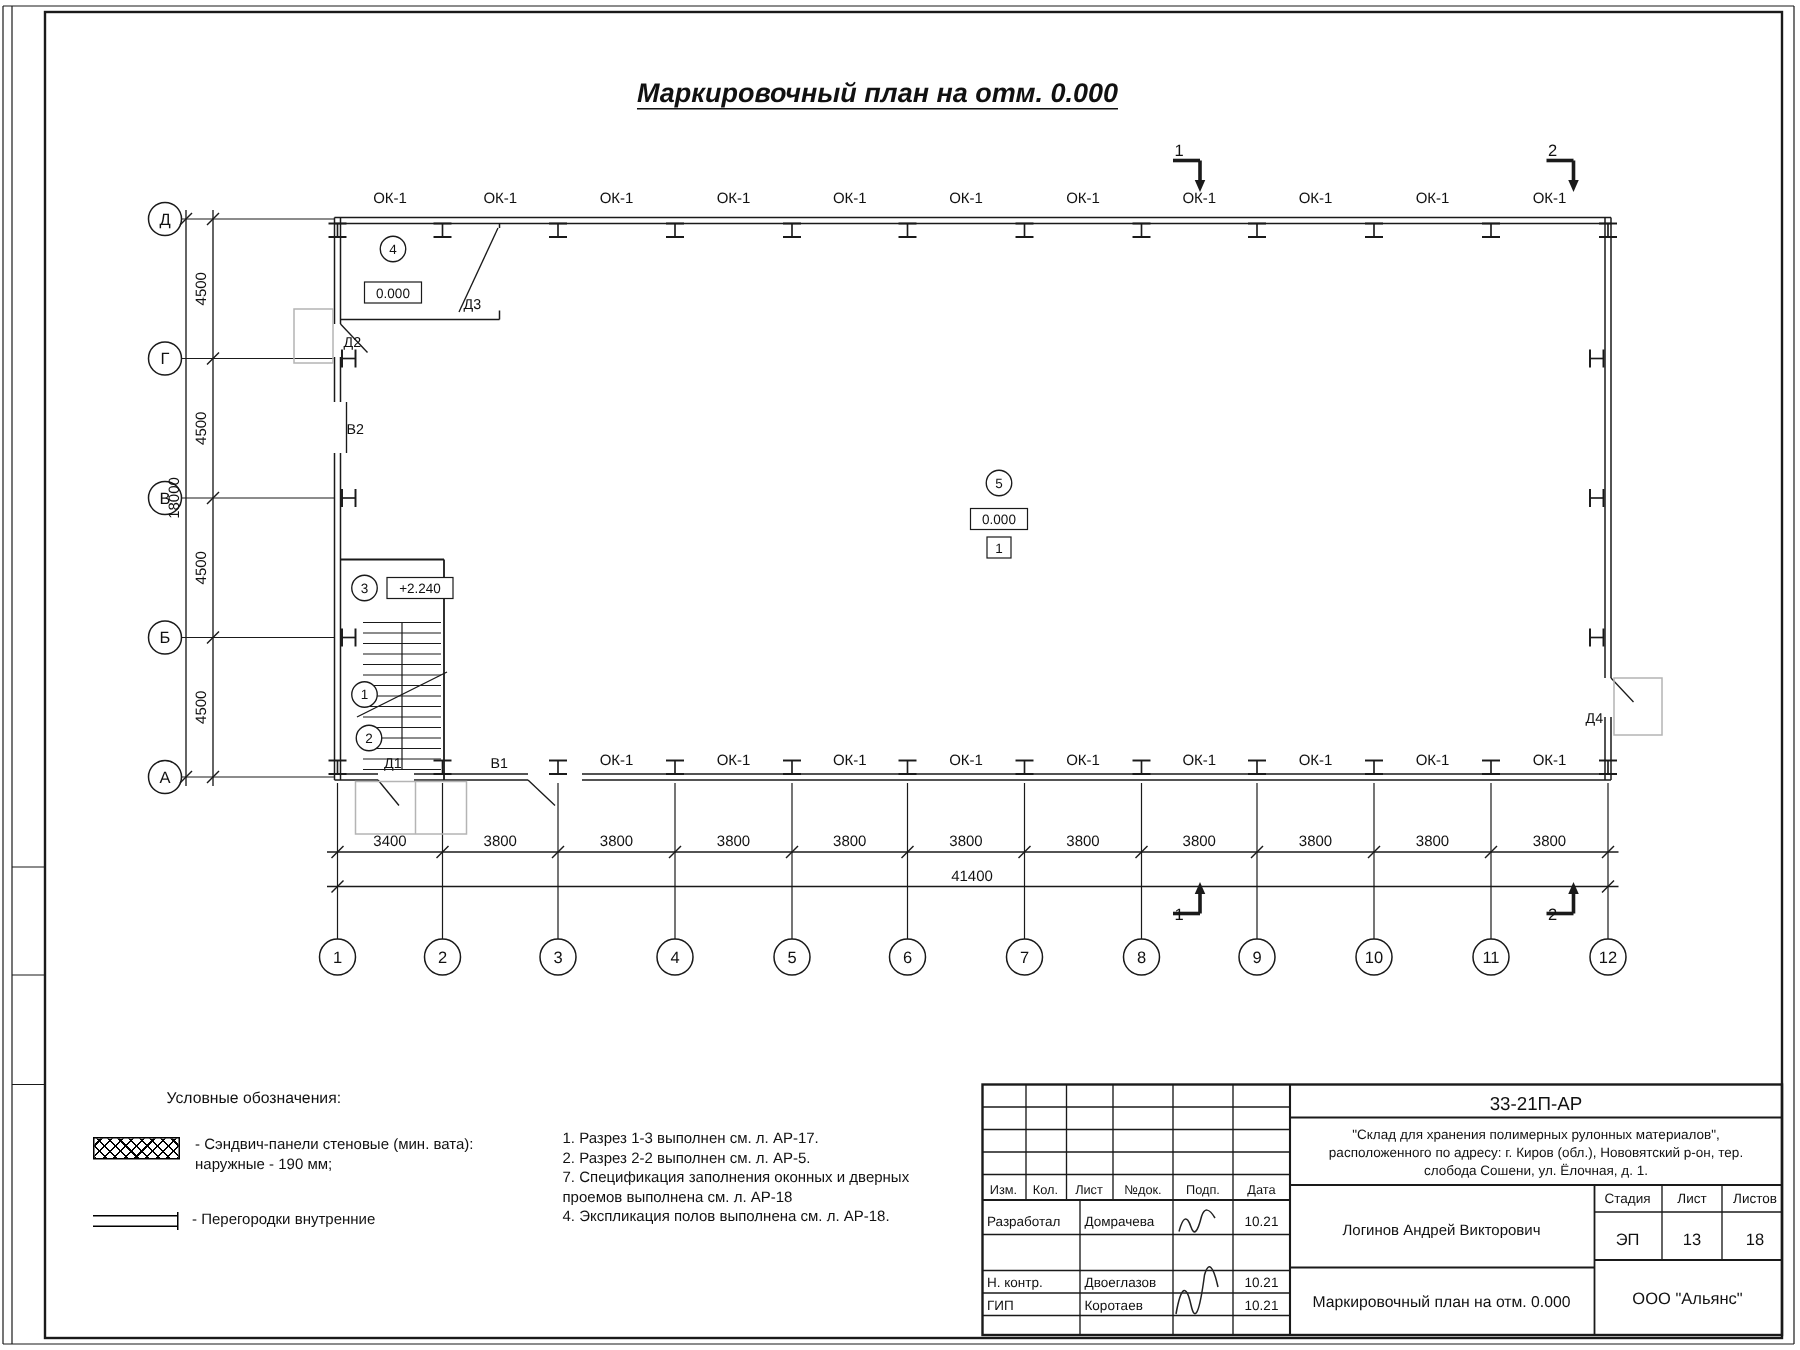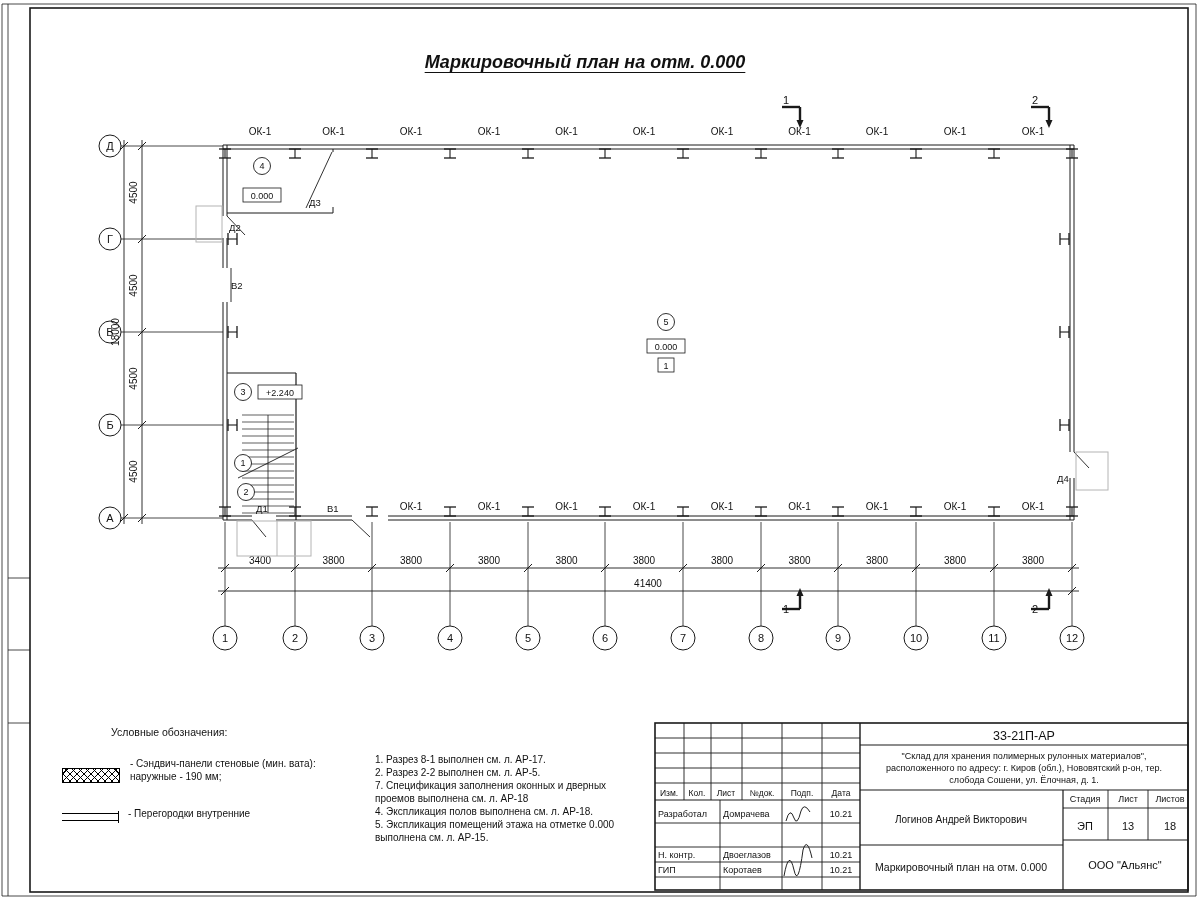--- a/index.html
+++ b/index.html
@@ -5,22 +5,22 @@
   html,body{margin:0;padding:0;background:#e8e8e8;}
   .sheet{position:relative;width:1200px;height:900px;background:#ffffff;overflow:hidden;
          font-family:"Liberation Sans",sans-serif;color:#111;}
   .sheet svg{position:absolute;left:0;top:0;}
   svg text{font-family:"Liberation Sans",sans-serif;fill:#111;}
   .sig{fill:none;stroke:#222;stroke-width:1;}
   .sheet-title{position:absolute;left:285px;top:52px;width:600px;text-align:center;
                font-size:18px;font-weight:bold;font-style:italic;
                text-decoration:underline;text-underline-offset:4px;}
   .legend-heading{position:absolute;left:75px;top:726px;font-size:10.5px;margin-left:36px;}
-  .legend-row1{position:absolute;left:62px;top:758px;display:flex;align-items:flex-end;}
-  .legend-row2{position:absolute;left:62px;top:808px;display:flex;align-items:flex-end;}
+  .legend-row1{position:absolute;left:62px;top:758px;display:flex;align-items:flex-start;}
+  .legend-row2{position:absolute;left:62px;top:808px;display:flex;align-items:center;}
   .legend-symbol{width:56px;height:13px;flex:0 0 auto;}
   .hatch{border:1px solid #000;
      background:repeating-linear-gradient(45deg,#000 0 1px,transparent 1px 5px),
                 repeating-linear-gradient(-45deg,#000 0 1px,transparent 1px 5px);}
   .partition-sym{height:6px;border-top:1px solid #000;border-bottom:1px solid #000;position:relative;}
   .partition-sym::after{content:"";position:absolute;right:-1px;top:-3px;width:1px;height:12px;background:#000;}
   .legend-text{margin-left:10px;font-size:10px;line-height:1.25;}
   .notes{position:absolute;left:375px;top:753px;width:272px;font-size:10px;line-height:1.3;}
 </style>
 </head>
@@ -405,19 +405,18 @@
       <div>- Сэндвич-панели стеновые (мин. вата):</div>
       <div>наружные - 190 мм;</div>
     </div>
   </div>
   <div class="legend-row2">
     <div class="legend-symbol partition-sym"></div>
     <div class="legend-text">- Перегородки внутренние</div>
   </div>
 
   <div class="notes">
-    <div>1. Разрез 8-1 выполнен см. л. АР-17.</div>
+    <div>1. Разрез 1-3 выполнен см. л. АР-17.</div>
     <div>2. Разрез 2-2 выполнен см. л. АР-5.</div>
     <div>7. Спецификация заполнения оконных и дверных проемов выполнена см. л. АР-18</div>
     <div>4. Экспликация полов выполнена см. л. АР-18.</div>
-    <div>5. Экспликация помещений этажа на отметке 0.000 выполнена см. л. АР-15.</div>
   </div>
 </div>
 
 </body></html>

